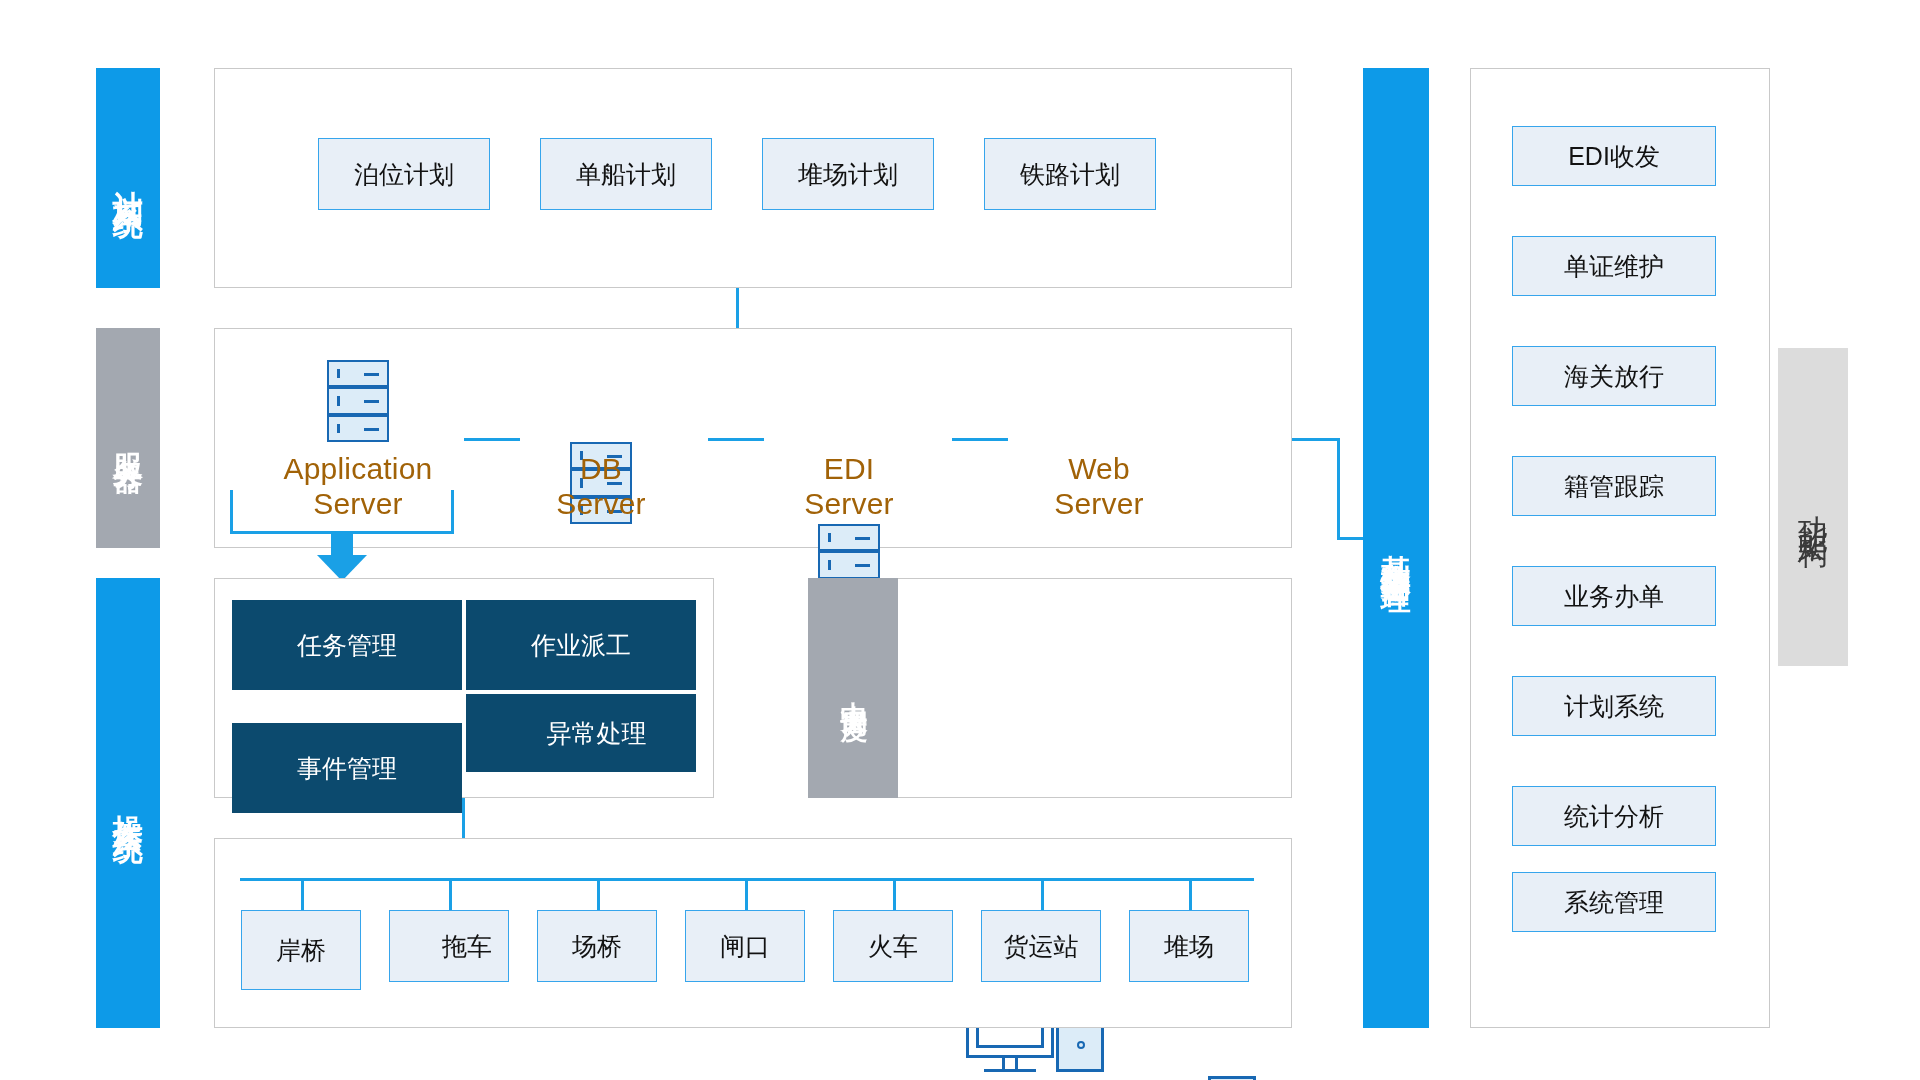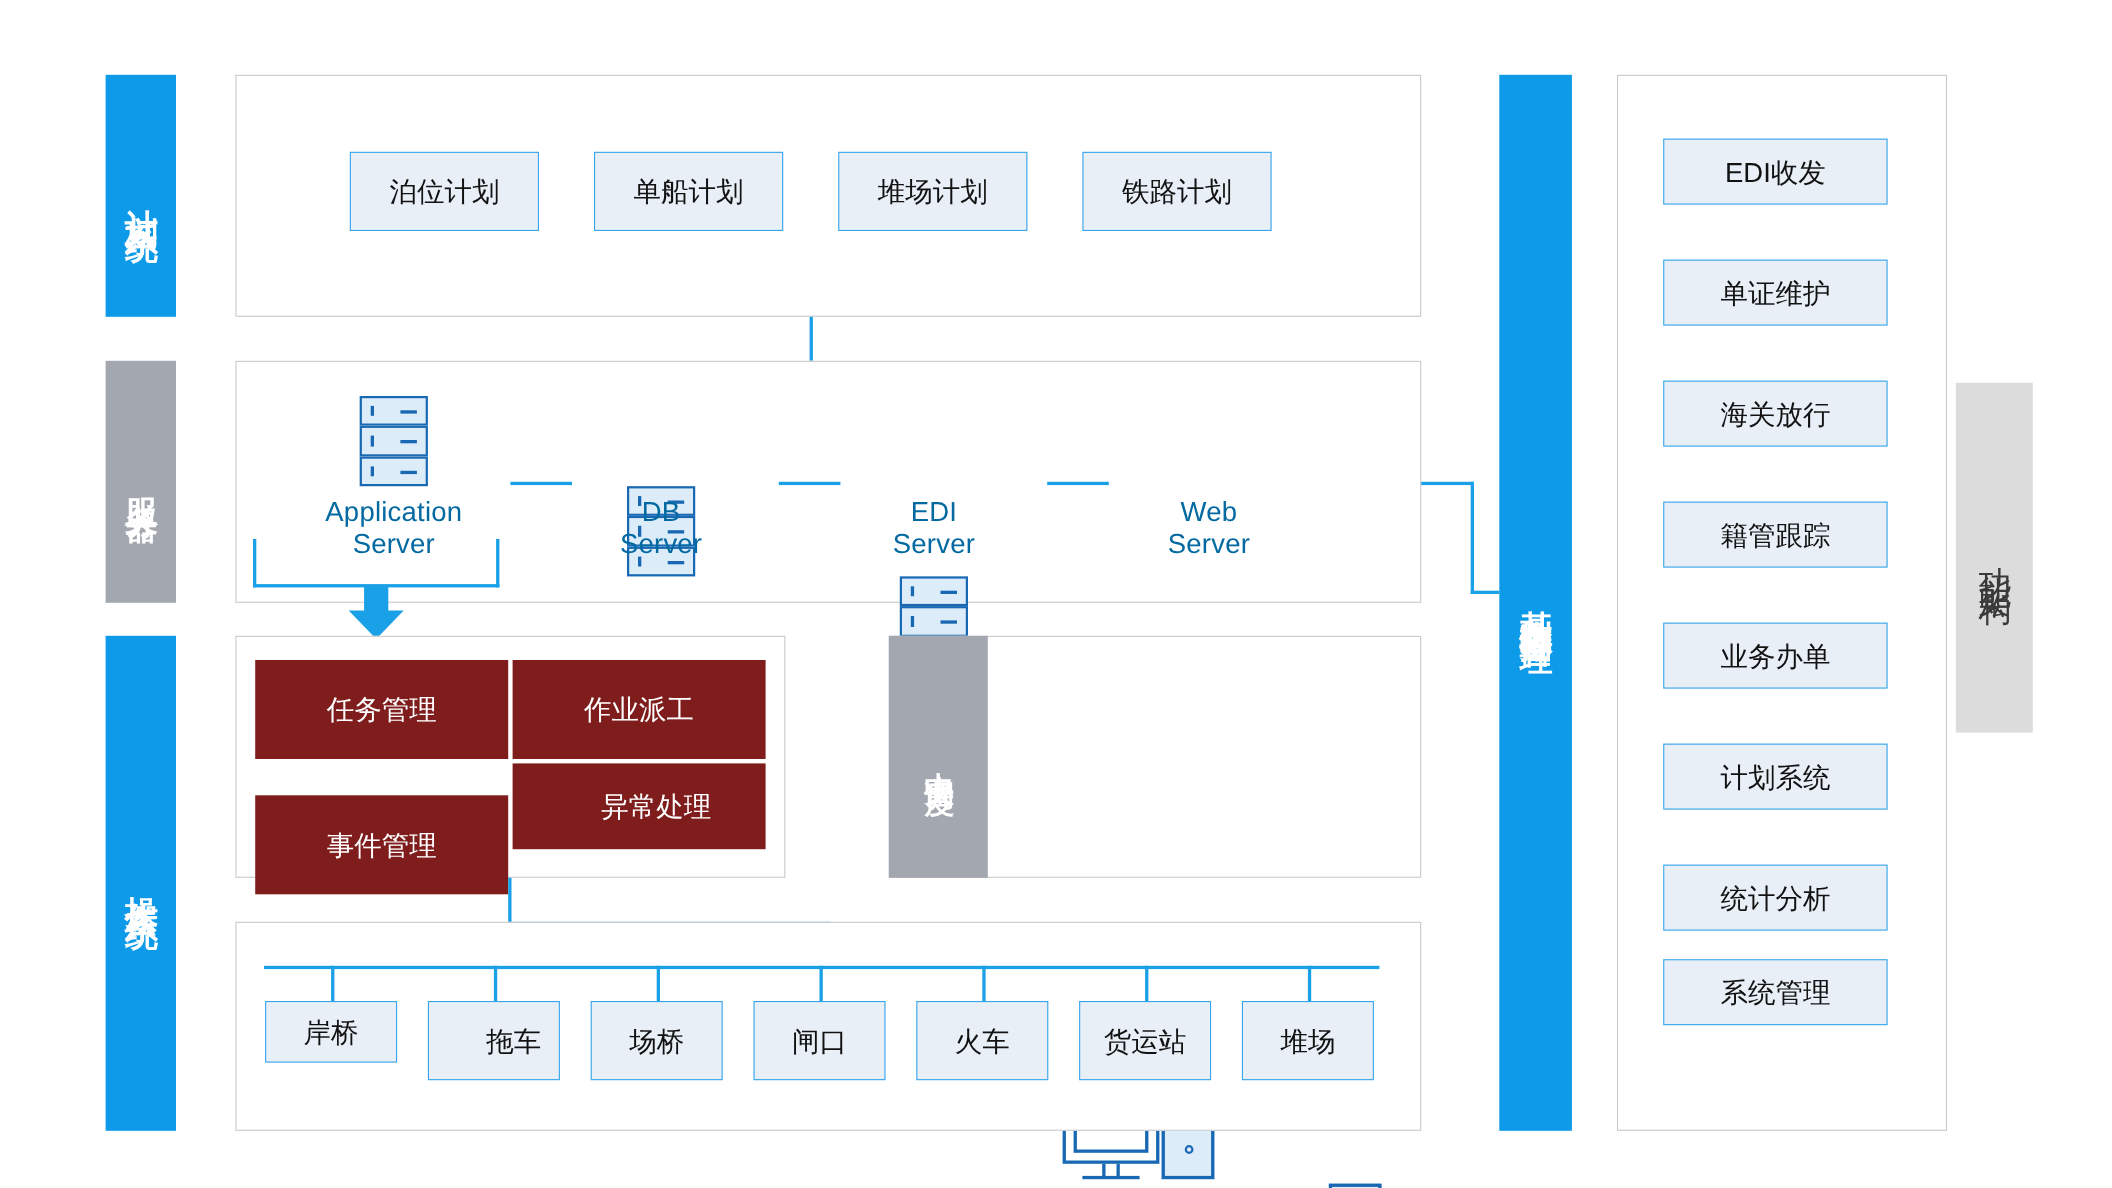--- a/index.html
+++ b/index.html
@@ -27,28 +27,28 @@
   .panel{border:1px solid #c9c9c9;background:#ffffff;}
 
   
   .node{
     border:1px solid #36a5ec;background:#e8eff7;
     display:flex;align-items:center;justify-content:center;
     font-size:25px;color:#121212;
   }
   
   .node-solid{
-    background:#7f1d1d;color:#ffffff;
+    background:#0c4a6e;color:#ffffff;
     display:flex;align-items:center;justify-content:center;
     font-size:25px;
   }
 
   
   .srv-label{
-    text-align:center;font-size:25px;color:#0369a1;line-height:1.16;
+    text-align:center;font-size:30px;color:#a16207;line-height:1.16;
     letter-spacing:.2px;
   }
 
   
   .ln-v{background:#1aa0e6;width:3px;}
   .ln-h{background:#1aa0e6;height:3px;}
   .ln-box{border:3px solid #1aa0e6;border-top:none;background:transparent;}
 
   
   .arrow-down{position:absolute;}
@@ -258,21 +258,21 @@
   <div class="abs ln-h" style="left:240px;top:878px;width:1014px;"></div>
 
   <div class="abs ln-v" style="left:301px;top:878px;height:34px;"></div>
   <div class="abs ln-v" style="left:449px;top:878px;height:34px;"></div>
   <div class="abs ln-v" style="left:597px;top:878px;height:34px;"></div>
   <div class="abs ln-v" style="left:745px;top:878px;height:34px;"></div>
   <div class="abs ln-v" style="left:893px;top:878px;height:34px;"></div>
   <div class="abs ln-v" style="left:1041px;top:878px;height:34px;"></div>
   <div class="abs ln-v" style="left:1189px;top:878px;height:34px;"></div>
 
-  <div class="abs node" style="left:241px;top:910px;width:120px;height:56px;font-family:Liberation Serif, serif;">
+  <div class="abs node" style="left:241px;top:910px;width:120px;height:80px;font-family:Liberation Serif, serif;">
     <span>岸桥</span>
   </div>
   <div class="abs node" style="left:389px;top:910px;width:120px;height:72px;padding-left:36px;">
     <span>拖车</span>
   </div>
   <div class="abs node" style="left:537px;top:910px;width:120px;height:72px;">
     <span>场桥</span>
   </div>
   <div class="abs node" style="left:685px;top:910px;width:120px;height:72px;">
     <span>闸口</span>

